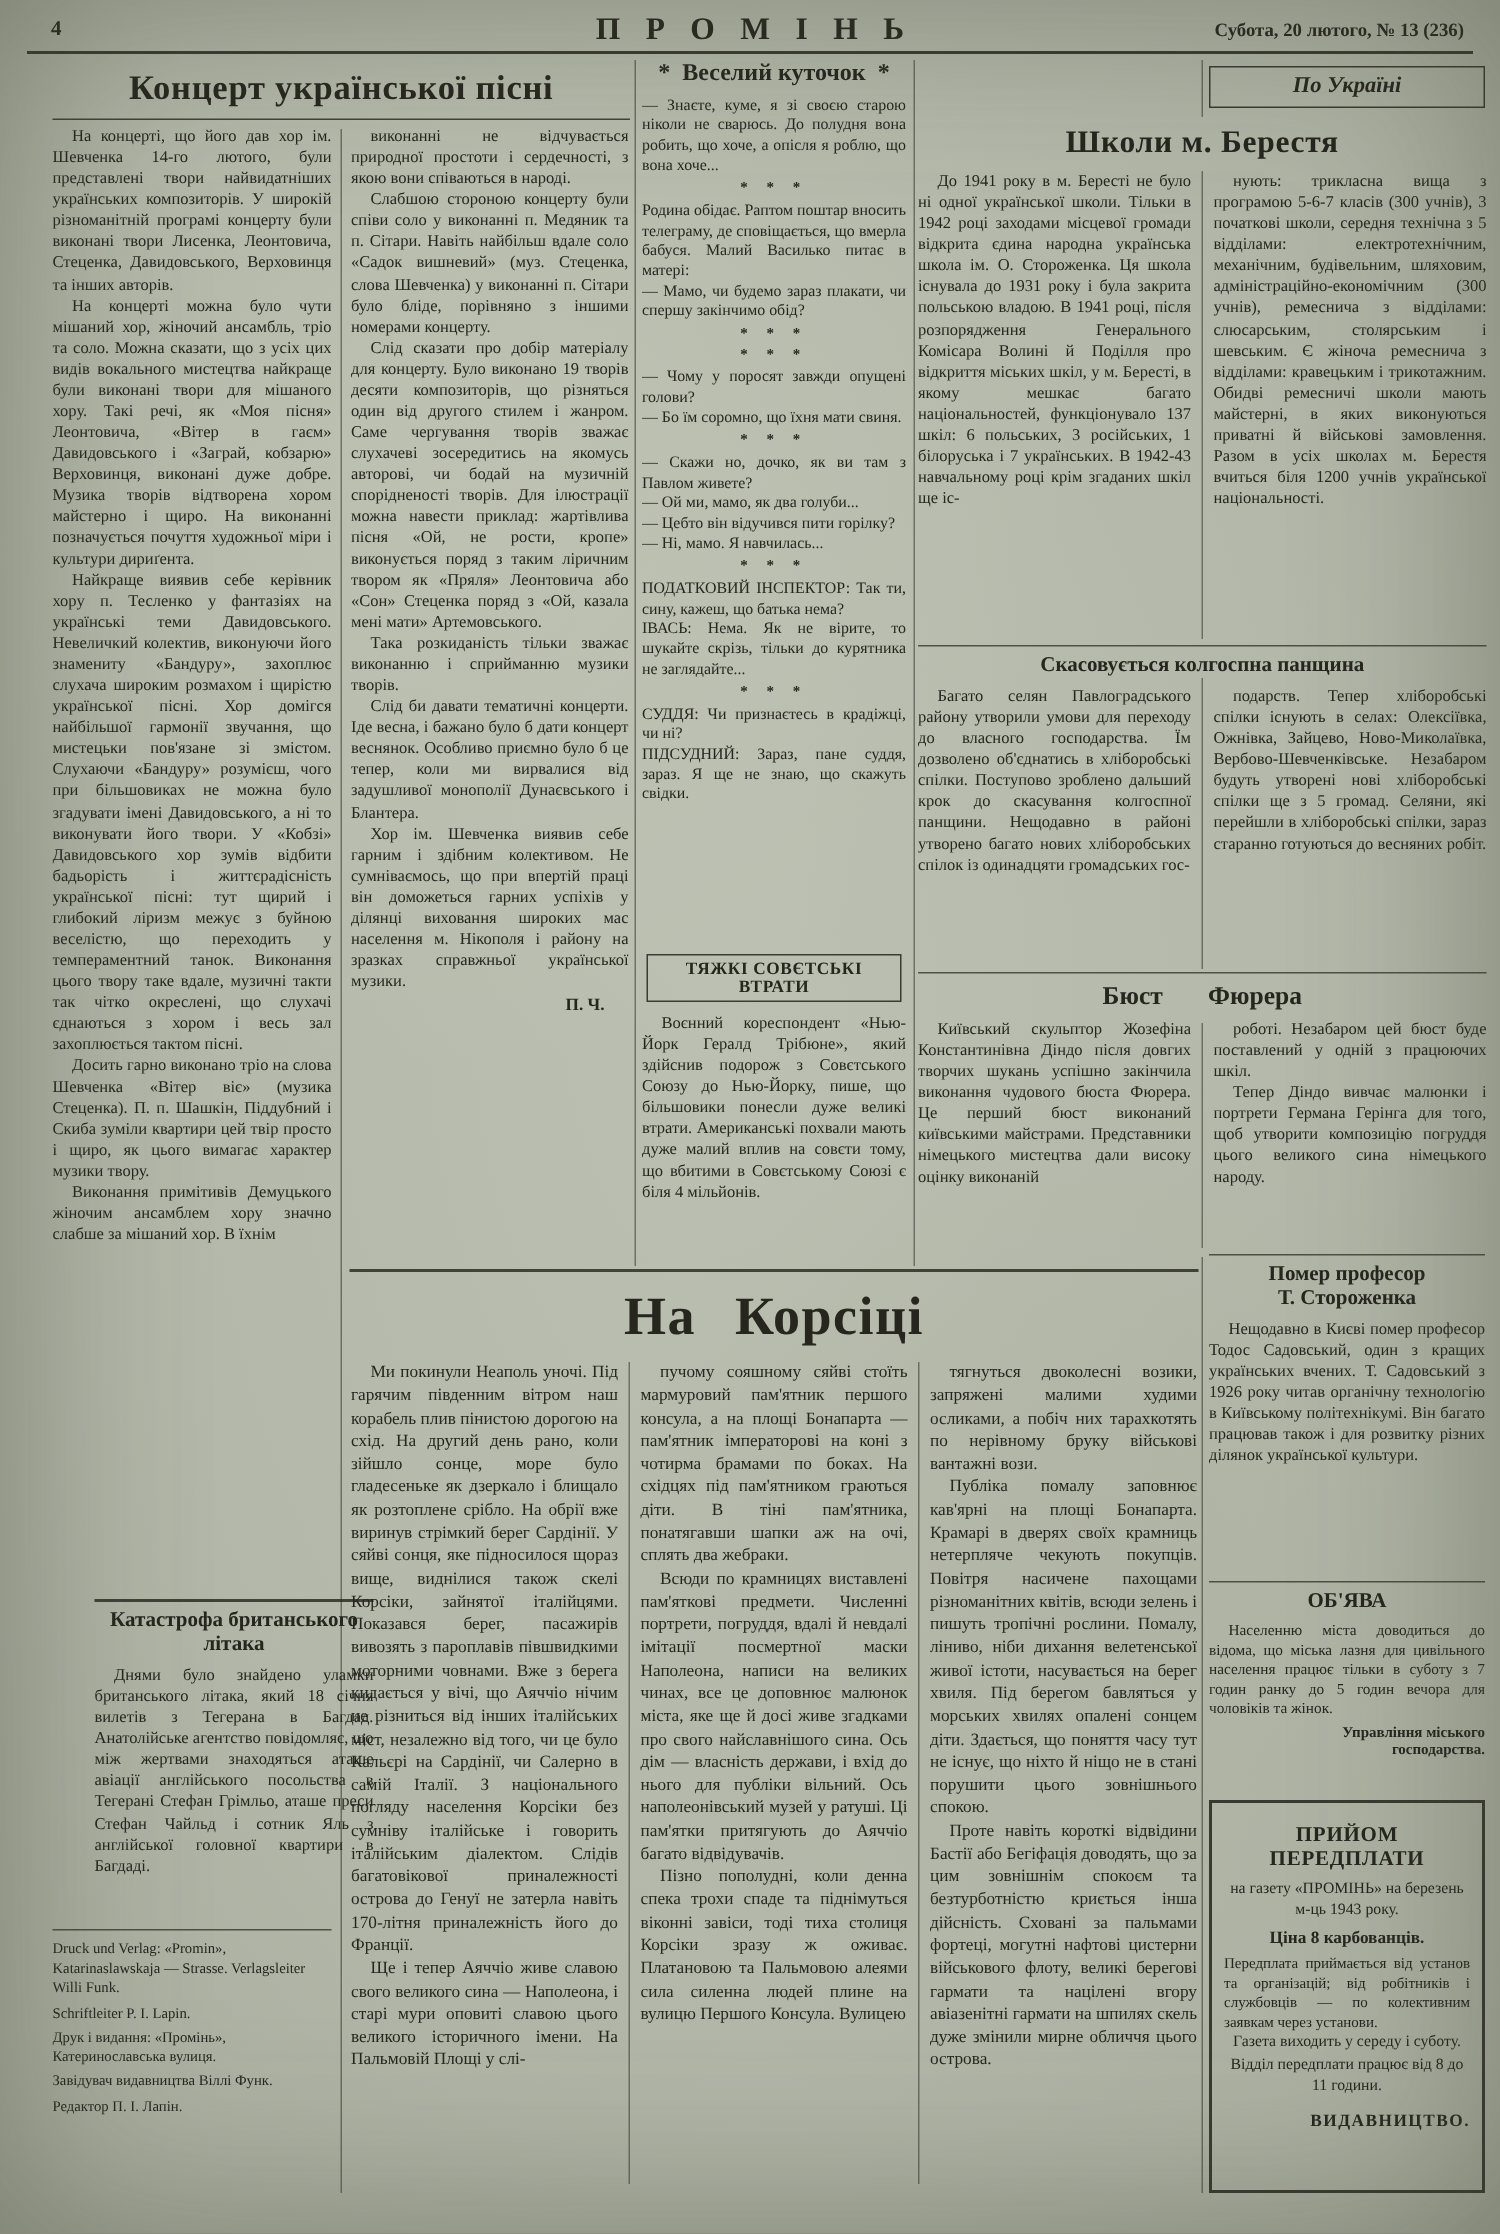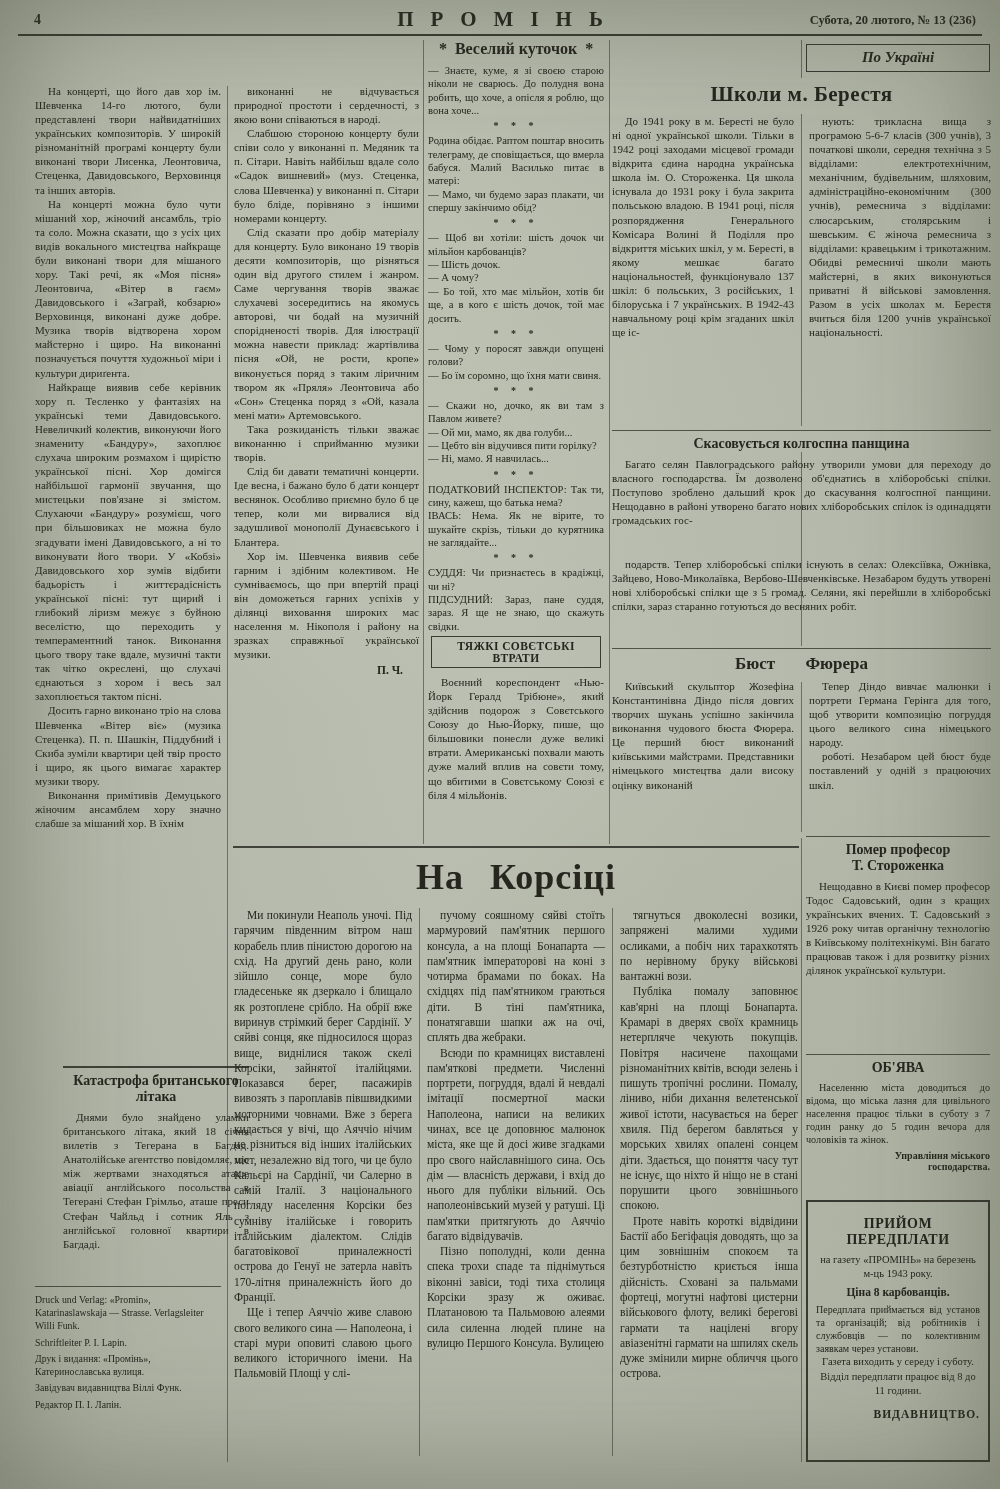--- a/index.html
+++ b/index.html
@@ -77,21 +77,21 @@
   #sec-poukr { left:806px; top:44px; width:184px; height:28px; }
   .pobox { border:1.5px solid rgba(35,35,28,.85); height:100%; text-align:center;
       font-size:15px; font-weight:bold; font-style:italic; line-height:24px; }
 
   .two  { display:flex; gap:15px; }
   .tcol { flex:1; overflow:hidden; }
   #sec-shkoly { left:612px; top:80px;  width:379px; height:346px; }
   #sec-shkoly .two { height:306px; }
   #sec-pansh  { left:612px; top:430px; width:379px; height:214px;
       border-top:1px solid rgba(35,35,28,.7); }
-  #sec-pansh .two { height:184px;flex-direction:column; }
+  #sec-pansh .two { height:184px; }
   #sec-biust  { left:612px; top:648px; width:379px; height:182px;
       border-top:1px solid rgba(35,35,28,.7); }
   #sec-biust h3 { word-spacing:26px; font-size:17px; }
   #sec-biust .two { height:146px; }
 
   #sec-sadov { left:806px; top:836px; width:184px; height:214px;
       border-top:1px solid rgba(35,35,28,.7); }
   #sec-obiava { left:806px; top:1054px; width:184px; height:142px;
       border-top:1px solid rgba(35,35,28,.7); }
   #sec-obiava .para { font-size:10.2px; }
@@ -126,20 +126,23 @@
 
   <div class="vr" id="v1"></div>
   <div class="vr" id="v2"></div>
   <div class="vr" id="v3"></div>
   <div class="vr" id="v4a"></div>
   <div class="vr" id="v4b"></div>
   <div class="vr" id="v4c"></div>
   <div class="vr" id="v4d"></div>
   <div class="vr" id="v4e"></div>
 
+  <section class="abs" id="sec-concert-title">
+    <h2 class="h-lg">Концерт української пісні</h2>
+  </section>
   <section class="abs" id="concert-c1">
       <p class="para">На концерті, що його дав хор ім. Шевченка 14-го лютого, були представлені твори найвидатніших українських композиторів. У широкій різноманітній програмі концерту були виконані твори Лисенка, Леонтовича, Стеценка, Давидовського, Верховинця та інших авторів.</p>
       <p class="para">На концерті можна було чути мішаний хор, жіночий ансамбль, тріо та соло. Можна сказати, що з усіх цих видів вокального мистецтва найкраще були виконані твори для мішаного хору. Такі речі, як «Моя пісня» Леонтовича, «Вітер в гаєм» Давидовського і «Заграй, кобзарю» Верховинця, виконані дуже добре. Музика творів відтворена хором майстерно і щиро. На виконанні позначується почуття художньої міри і культури дириґента.</p>
       <p class="para">Найкраще виявив себе керівник хору п. Тесленко у фантазіях на українські теми Давидовського. Невеличкий колектив, виконуючи його знамениту «Бандуру», захоплює слухача широким розмахом і щирістю української пісні. Хор домігся найбільшої гармонії звучання, що мистецьки пов'язане зі змістом. Слухаючи «Бандуру» розумієш, чого при більшовиках не можна було згадувати імені Давидовського, а ні то виконувати його твори. У «Кобзі» Давидовського хор зумів відбити бадьорість і життєрадісність української пісні: тут щирий і глибокий ліризм межує з буйною веселістю, що переходить у темпераментний танок. Виконання цього твору таке вдале, музичні такти так чітко окреслені, що слухачі єднаються з хором і весь зал захоплюється тактом пісні.</p>
       <p class="para">Досить гарно виконано тріо на слова Шевченка «Вітер віє» (музика Стеценка). П. п. Шашкін, Піддубний і Скиба зуміли квартири цей твір просто і щиро, як цього вимагає характер музики твору.</p>
       <p class="para">Виконання примітивів Демуцького жіночим ансамблем хору значно слабше за мішаний хор. В їхнім</p>
     </section>
   <section class="abs" id="concert-c2">
     <div>
         <p class="para">виконанні не відчувається природної простоти і сердечності, з якою вони співаються в народі.</p>
@@ -156,24 +159,20 @@
     <div class="humor-title">
       <span>*</span>
       <span>Веселий куточок</span>
       <span>*</span>
     </div>
     <p class="joke">— Знаєте, куме, я зі своєю старою ніколи не сварюсь. До полудня вона робить, що хоче, а опісля я роблю, що вона хоче...</p>
     <p class="jdiv">*  *  *</p>
     <p class="joke">Родина обідає. Раптом поштар вносить телеграму, де сповіщається, що вмерла бабуся. Малий Василько питає в матері:
 — Мамо, чи будемо зараз плакати, чи спершу закінчимо обід?</p>
     <p class="jdiv">*  *  *</p>
-    <p class="joke">— Щоб ви хотіли: шість дочок чи мільйон карбованців?
-— Шість дочок.
-— А чому?
-— Бо той, хто має мільйон, хотів би ще, а в кого є шість дочок, той має досить.</p>
     <p class="jdiv">*  *  *</p>
     <p class="joke">— Чому у поросят завжди опущені голови?
 — Бо їм соромно, що їхня мати свиня.</p>
     <p class="jdiv">*  *  *</p>
     <p class="joke">— Скажи но, дочко, як ви там з Павлом живете?
 — Ой ми, мамо, як два голуби...
 — Цебто він відучився пити горілку?
 — Ні, мамо. Я навчилась...</p>
     <p class="jdiv">*  *  *</p>
     <p class="joke">ПОДАТКОВИЙ ІНСПЕКТОР: Так ти, сину, кажеш, що батька нема?
@@ -238,22 +237,22 @@
     </div>
   </section>
 
   <section class="abs" id="sec-biust">
     <h3 class="h-sm">Бюст Фюрера</h3>
     <div class="two">
       <div class="tcol">
           <p class="para">Київський скульптор Жозефіна Константинівна Діндо після довгих творчих шукань успішно закінчила виконання чудового бюста Фюрера. Це перший бюст виконаний київськими майстрами. Представники німецького мистецтва дали високу оцінку виконаній</p>
         </div>
       <div class="tcol">
+          <p class="para">роботі. Незабаром цей бюст буде поставлений у одній з працюючих шкіл.</p>
           <p class="para">Тепер Діндо вивчає малюнки і портрети Германа Герінга для того, щоб утворити композицію погруддя цього великого сина німецького народу.</p>
-          <p class="para">роботі. Незабаром цей бюст буде поставлений у одній з працюючих шкіл.</p>
         </div>
     </div>
   </section>
 
   <section class="abs" id="sec-sadov">
     <h3 class="h-sm pre">Помер професор
 Т. Стороженка</h3>
     <div>
         <p class="para">Нещодавно в Києві помер професор Тодос Садовський, один з кращих українських вчених. Т. Садовський з 1926 року читав органічну технологію в Київському політехнікумі. Він багато працював також і для розвитку різних ділянок української культури.</p>
       </div>

